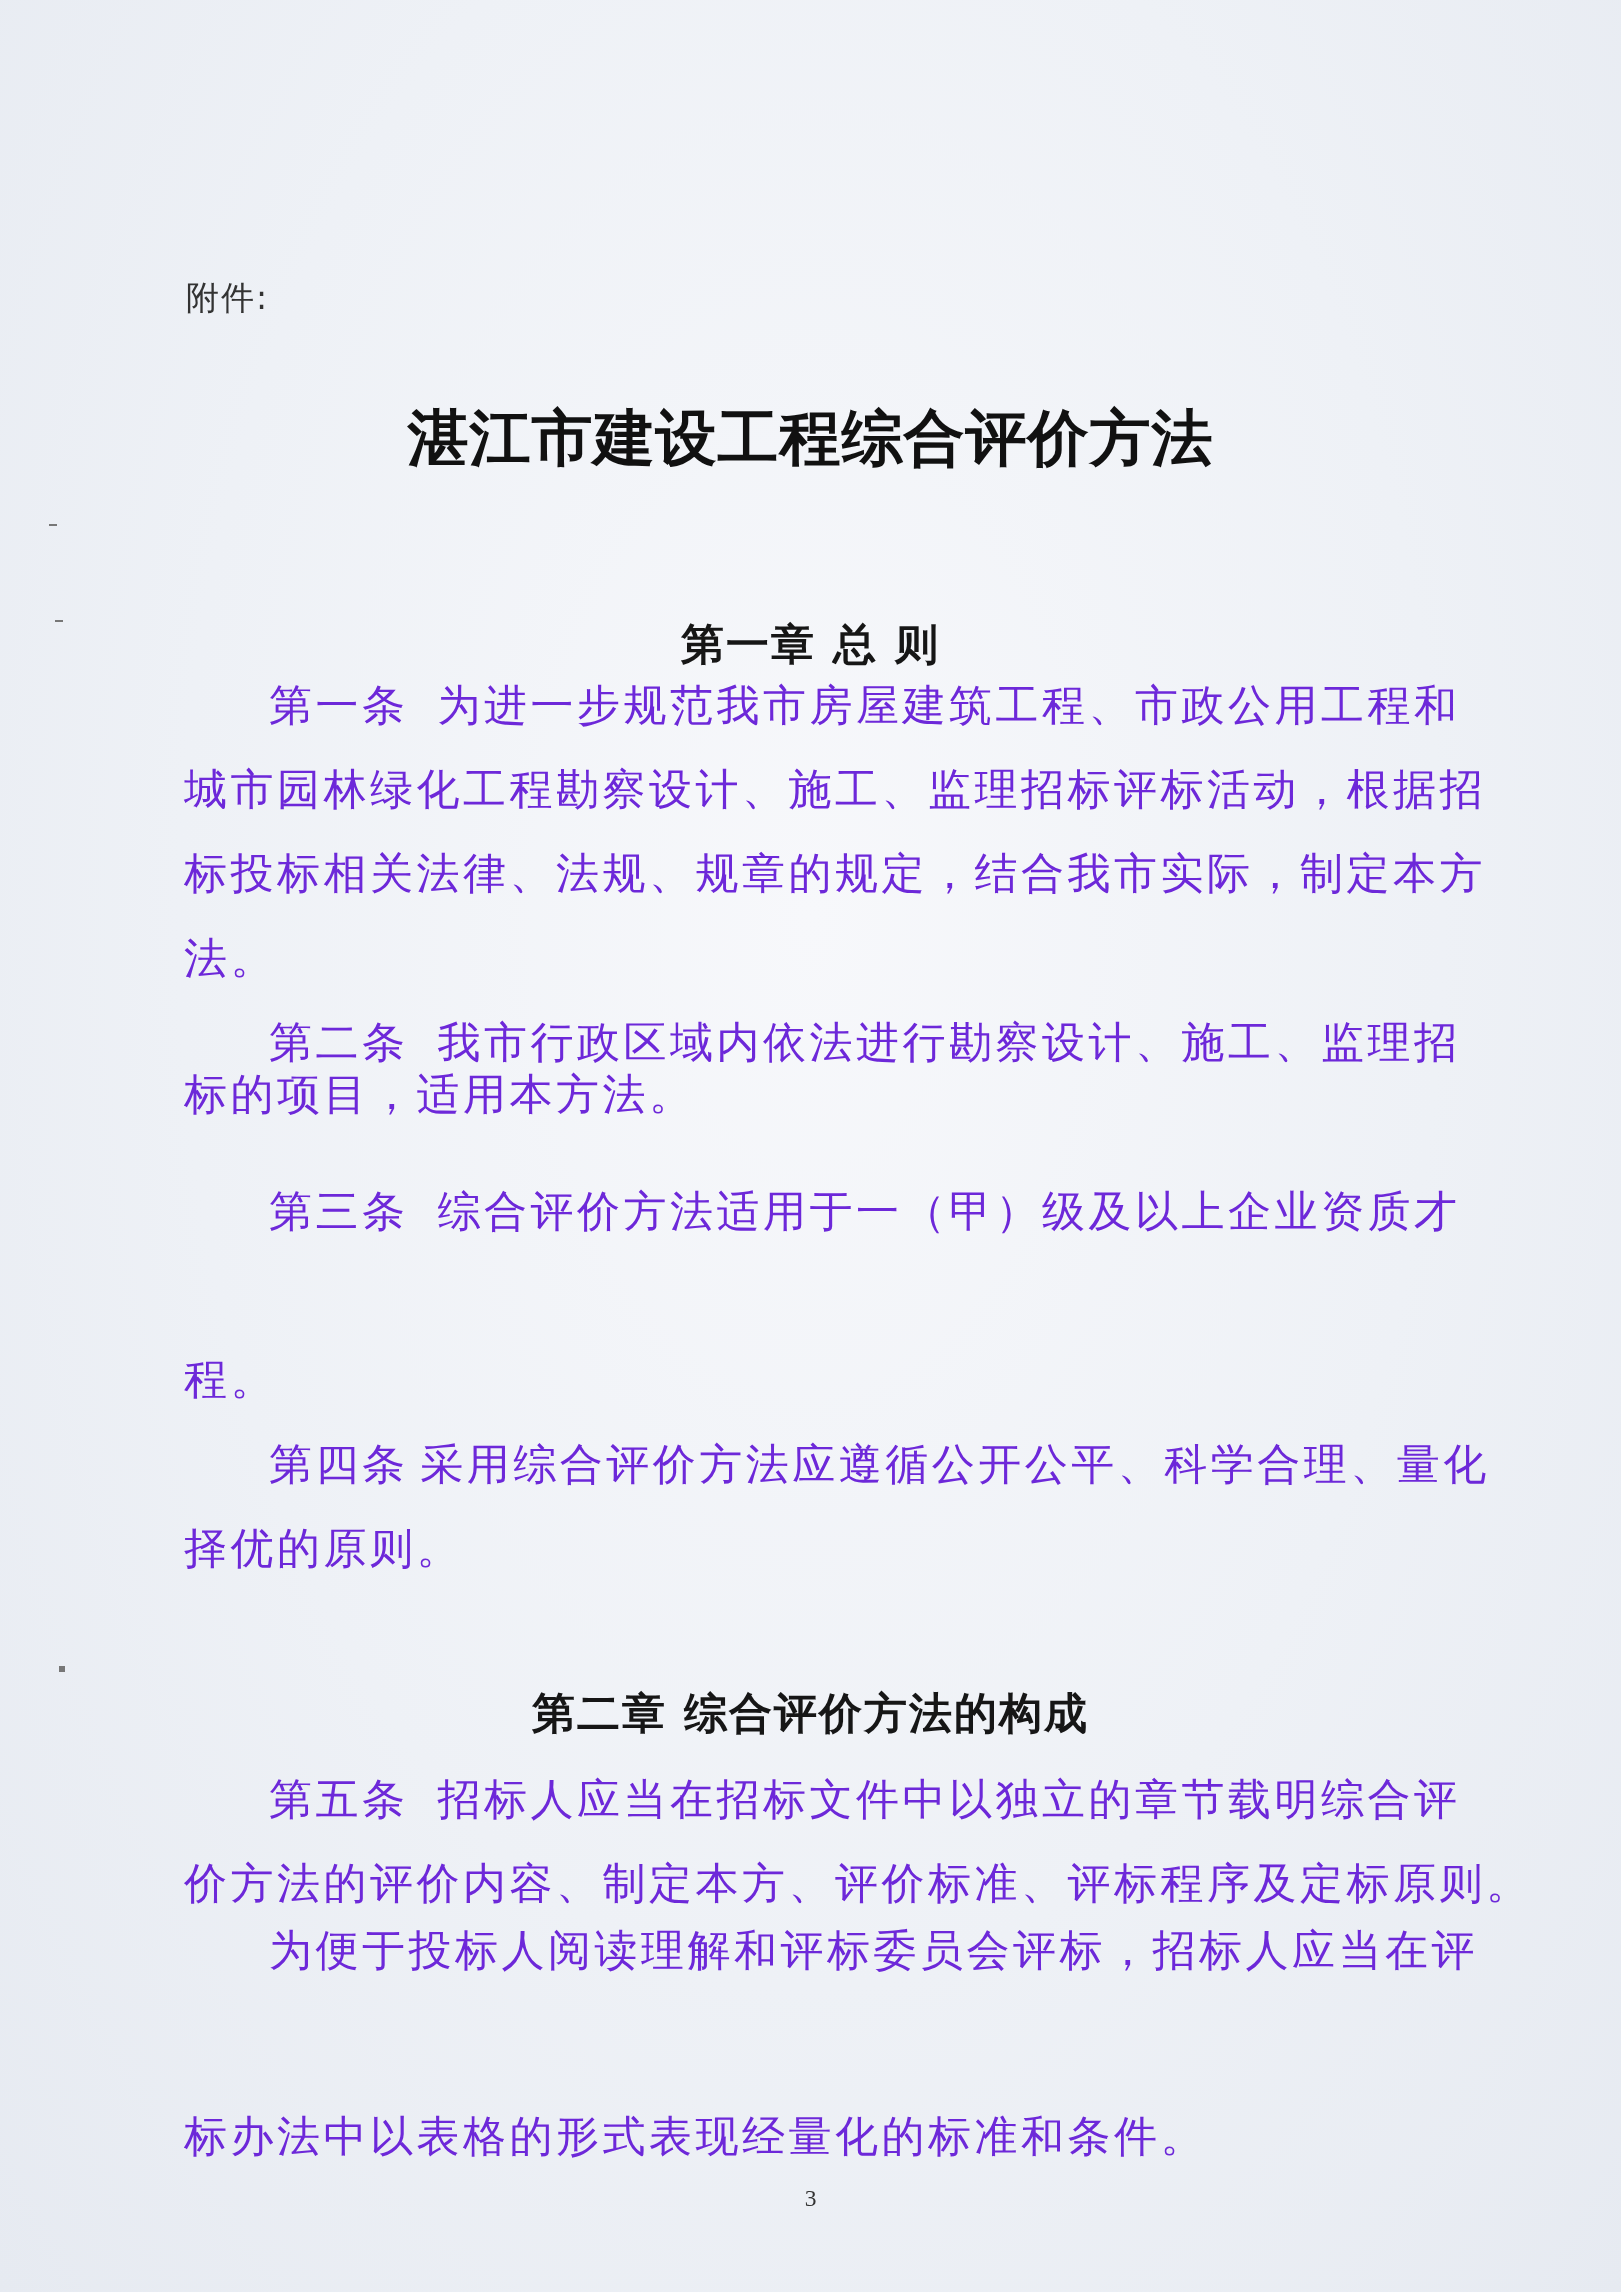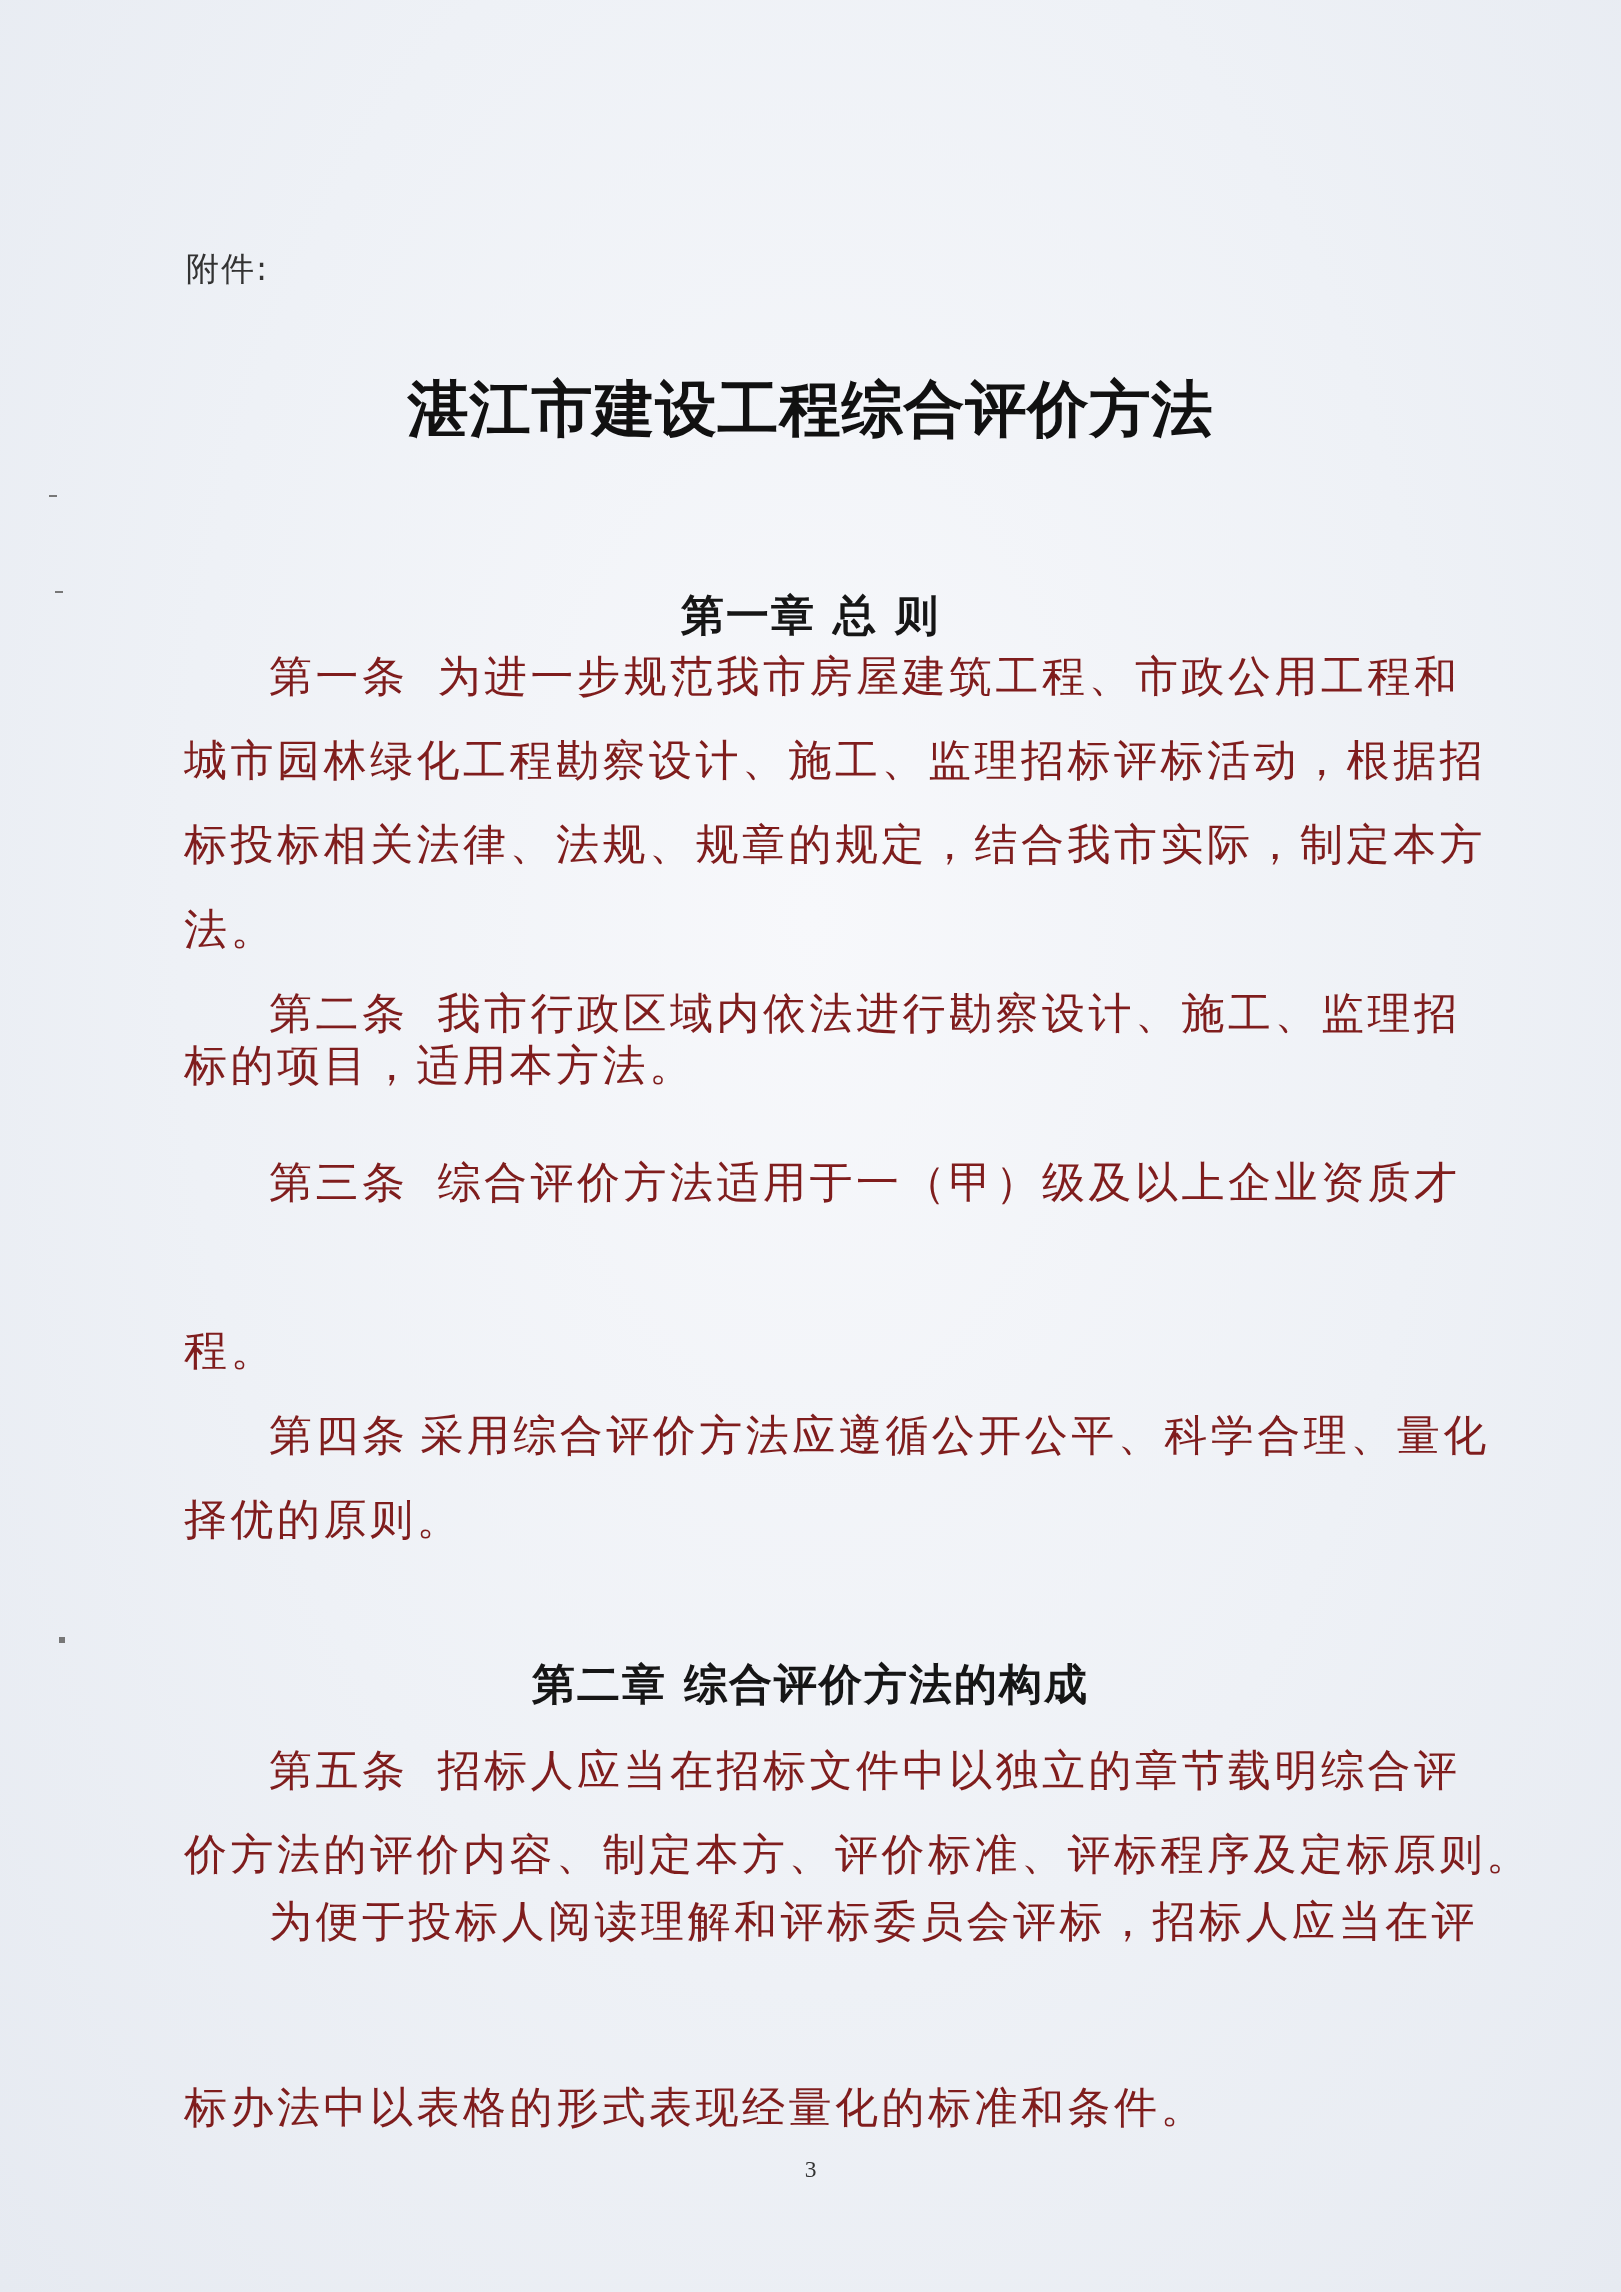--- a/index.html
+++ b/index.html
@@ -4,25 +4,25 @@
 <style>
   html, body { margin: 0; padding: 0; }
   body {
     width: 1621px; height: 2293px; position: relative; overflow: hidden;
     background: #eef1f6;
     background-image:
       radial-gradient(ellipse at 50% 40%, #f7f8fb 0%, #eef1f6 55%, #e6eaf1 100%);
     color: #1b1b1b;
     font-family: "DejaVu Sans", "Liberation Sans", sans-serif;
   }
-  .page { position: absolute; inset: 0; }
+  .page { position: absolute; inset: 0; margin-top: 29px; }
   .line {
     position: absolute; left: 184px; white-space: nowrap;
     font-size: 43px; line-height: 59px; letter-spacing: 3.5px;
-    color: #7f1d1d;
+    color: #6d28d9;
   }
   .indent { left: 269px; }
   .attach {
     position: absolute; left: 186px; top: 247px;
     font-size: 33px; letter-spacing: 2px; color: #333;
   }
   .doc-title {
     position: absolute; left: 0; width: 1621px; top: 369px; text-align: center;
     font-family: "DejaVu Serif", "Liberation Serif", serif;
     font-weight: bold; font-size: 61px; letter-spacing: 1px; color: #111;

